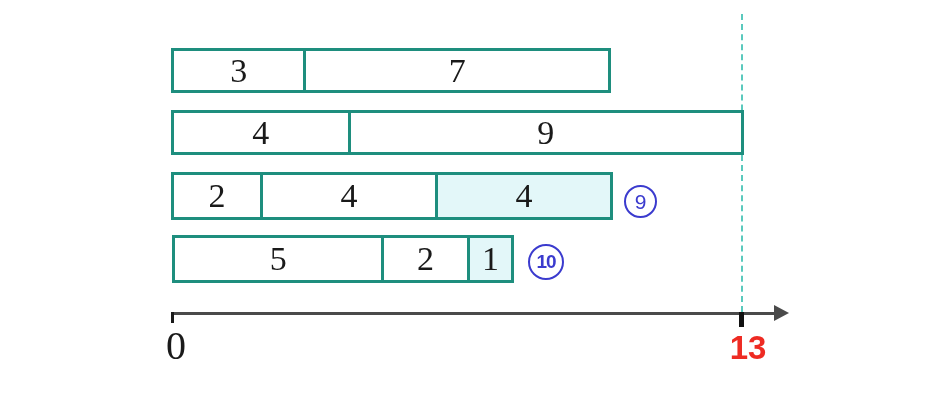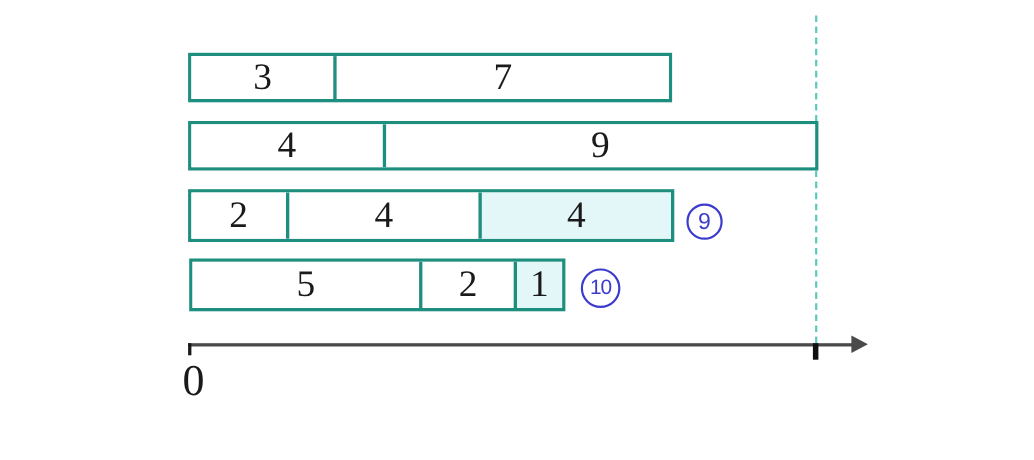--- a/index.html
+++ b/index.html
@@ -39,21 +39,21 @@
     border-radius:50%;
     display:flex;
     align-items:center;
     justify-content:center;
     font-family:"Liberation Sans", sans-serif;
     font-weight:500;
     box-sizing:border-box;
     background:transparent;
   }
   #badge-9{ left:624px; top:185px; width:33px; height:33px; font-size:21px; }
-  #badge-10{ left:528px; top:244px; width:36px; height:36px; font-size:19px; letter-spacing:-1px; }
+  #badge-10{ left:528px; top:244px; width:36px; height:36px; font-size:19px; letter-spacing:-1px;font-weight:bold; }
 
   
   .dashline{
     position:absolute;
     left:741px; top:14px;
     height:298px; width:0;
     border-left:2px dashed #5ac9bd;
   }
 
   
@@ -147,15 +147,16 @@
     <div class="bar-seg" style="flex-grow:2">2</div>
     <div class="bar-seg highlight" style="flex-grow:1">1</div>
   </div>
   <div class="badge" id="badge-10">10</div>
 
   <div class="axis-line"></div>
   <div class="axis-arrow"></div>
   <div class="tick-origin"></div>
   <div class="tick-limit"></div>
   <div class="axis-label-0">0</div>
+  <div class="axis-label-13">13</div>
 
 
 </div>
 
 </body></html>

